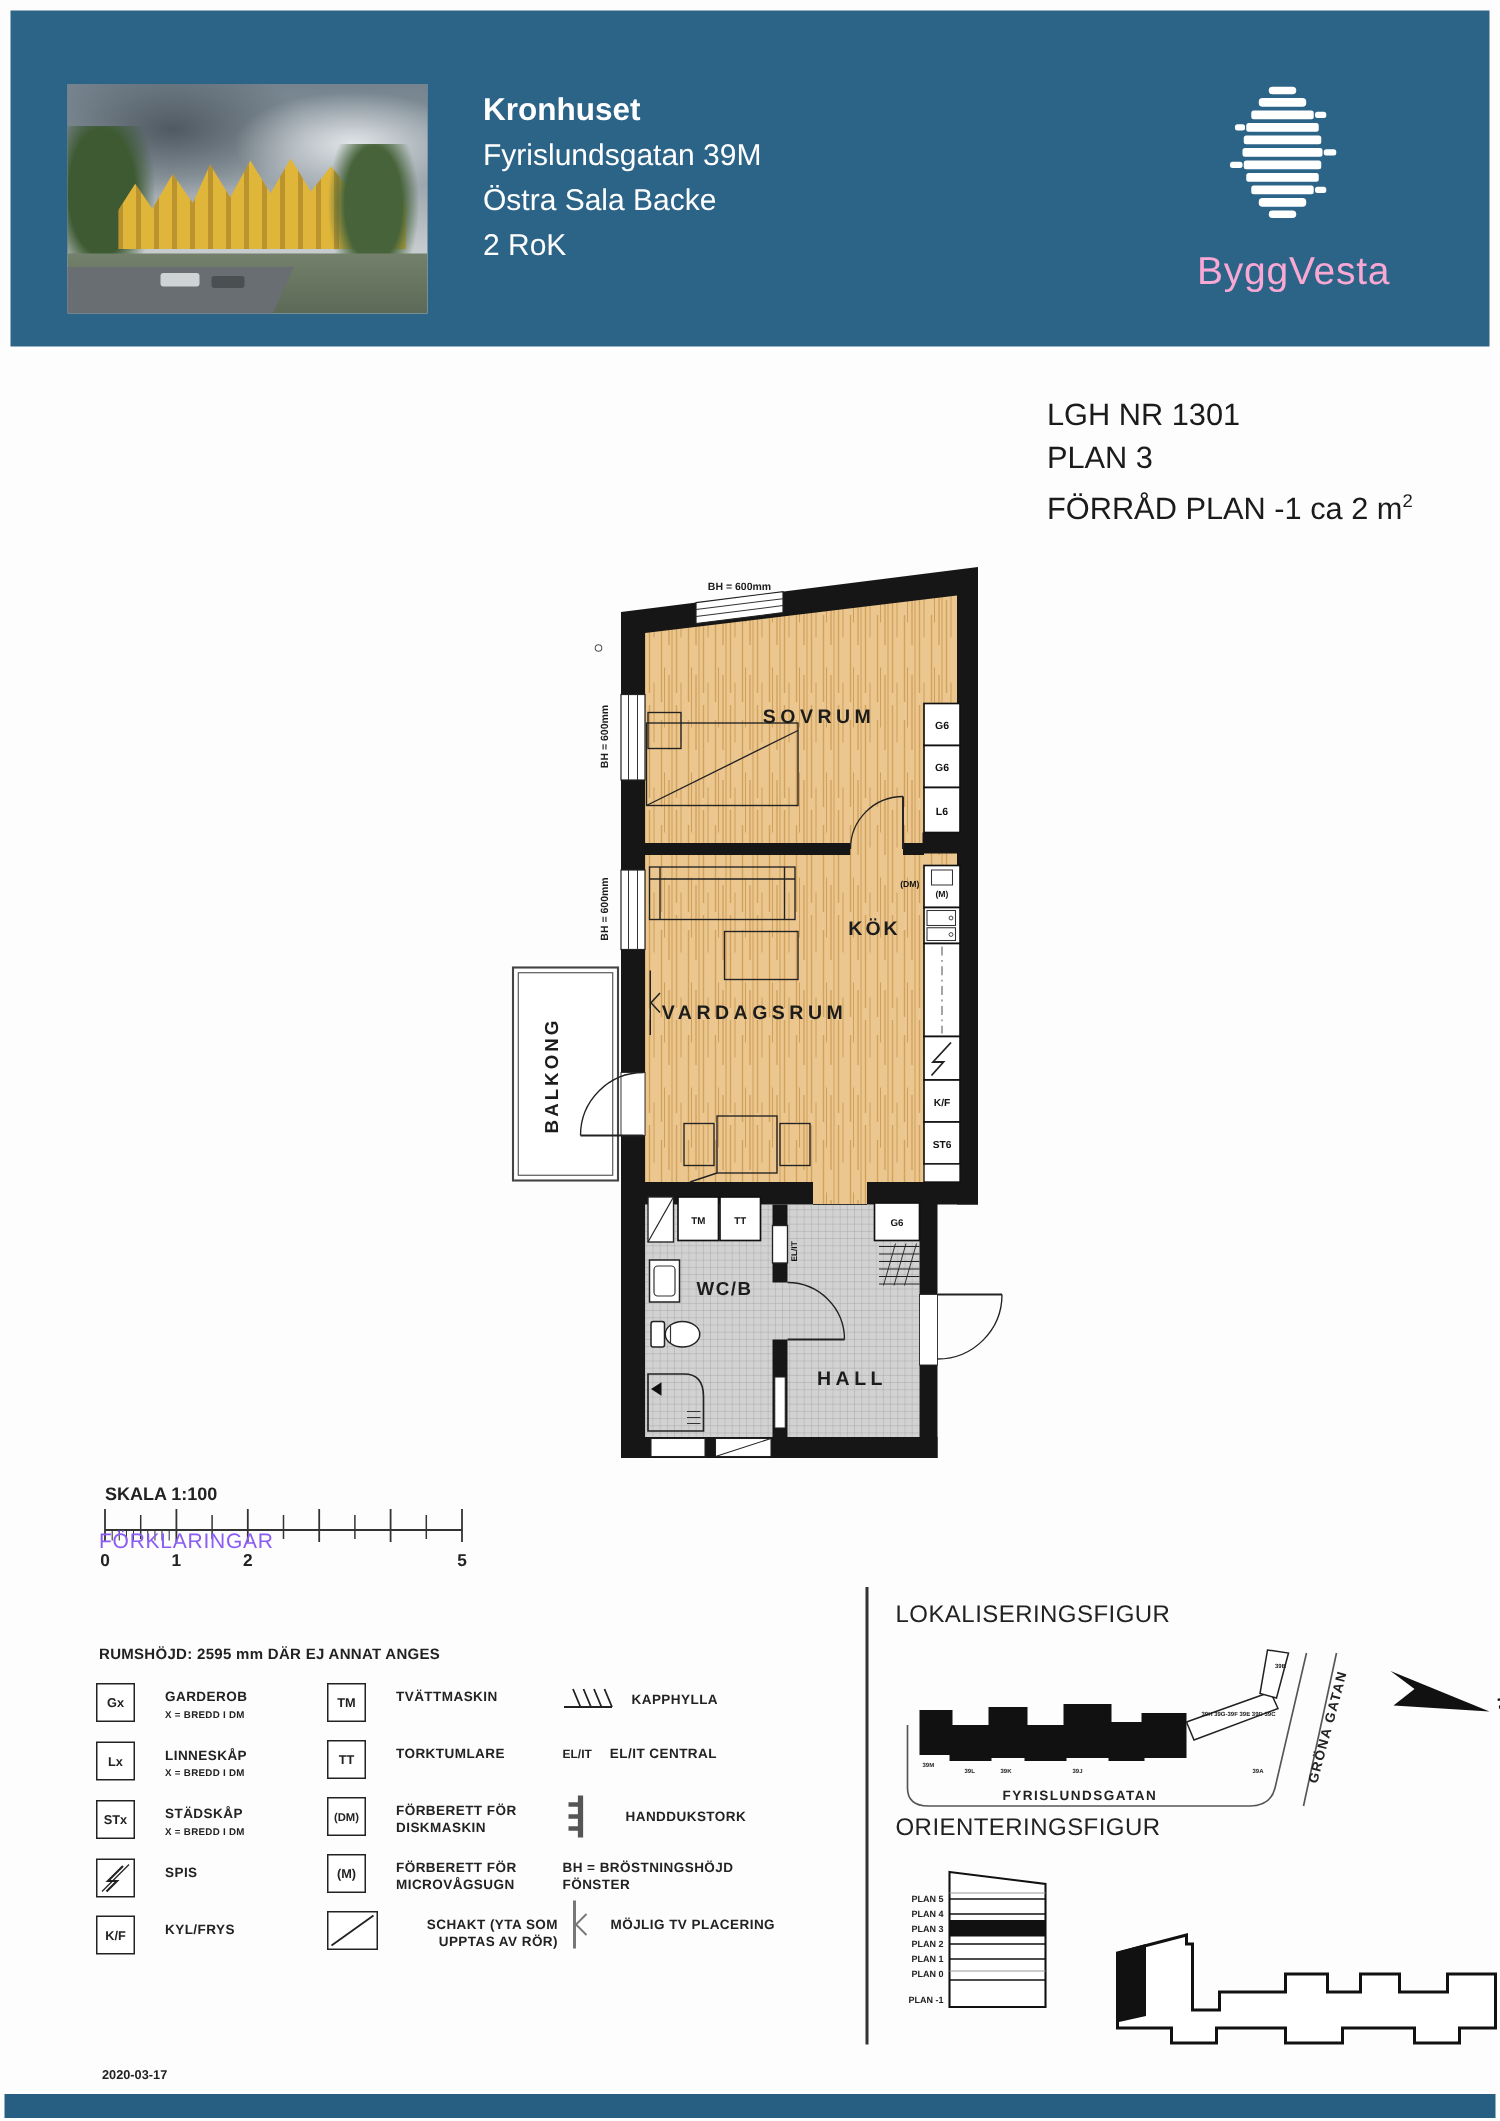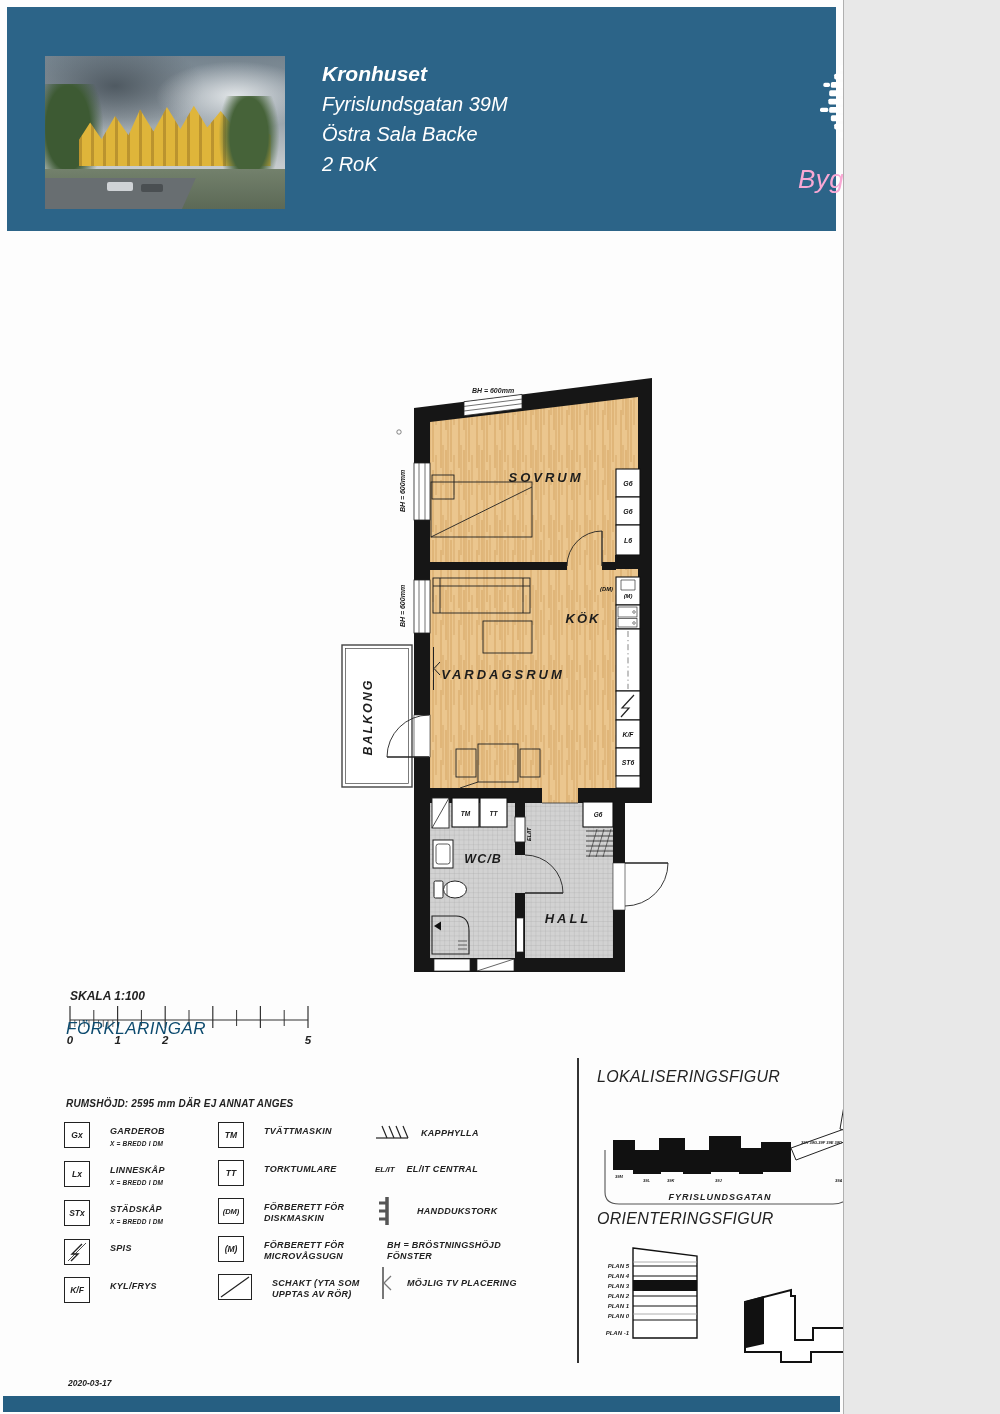--- a/index.html
+++ b/index.html
@@ -1,17 +1,17 @@
 <!DOCTYPE html>
 <html><head>
 <meta charset="utf-8">
 <style>
   html,body{margin:0;padding:0;background:#e8e8e8;}
-  .page{position:relative;width:843px;height:1414px;background:#fdfdfd;outline:1px solid #b0b0b0;
-        font-family:"Liberation Sans",sans-serif;overflow:hidden;font-style:italic;}
+  .page{position:relative;width:1000px;height:1414px;background:#fdfdfd;outline:1px solid #b0b0b0;
+        font-family:"Liberation Sans",sans-serif;overflow:hidden;}
   
   .header{position:absolute;left:7px;top:7px;right:7px;height:224px;background:#2c6488;}
   .photo{position:absolute;left:38px;top:49px;width:240px;height:153px;overflow:hidden;background:#9aa5ad;}
   .photo .sky{position:absolute;inset:0;background:linear-gradient(180deg,#75838e 0%,#97a1a8 40%,#c6cbce 72%,#d8dadb 100%);}
   .photo .cloud1{position:absolute;left:-20px;top:-15px;width:180px;height:90px;background:radial-gradient(ellipse at 50% 50%,rgba(70,80,88,.85),rgba(70,80,88,0) 70%);}
   .photo .cloud2{position:absolute;right:-30px;top:5px;width:160px;height:70px;background:radial-gradient(ellipse at 50% 50%,rgba(235,238,240,.9),rgba(235,238,240,0) 70%);}
   .photo .bldg{position:absolute;left:14%;right:6%;top:30%;height:42%;background:#dfb53a;
     clip-path:polygon(0 100%,0 60%,6% 32%,12% 58%,19% 22%,26% 52%,32% 12%,39% 46%,46% 8%,53% 42%,60% 6%,67% 40%,74% 14%,82% 44%,90% 24%,100% 52%,100% 100%);}
   .photo .bldg .win{position:absolute;inset:0;background:repeating-linear-gradient(90deg,rgba(120,85,25,.35) 0 3px,rgba(0,0,0,0) 3px 12px);}
   .photo .treeL{position:absolute;left:-12px;top:18%;width:70px;height:110px;background:radial-gradient(ellipse at 50% 40%,#3d5a33 0 45%,rgba(61,90,51,0) 72%);}
@@ -26,21 +26,21 @@
   .logo{position:absolute;left:791px;top:45px;width:114px;text-align:center;}
   .logo-name{color:#f9a8d4;font-size:26px;font-weight:500;letter-spacing:.5px;margin-top:8px;}
   
   .apt-info{position:absolute;left:698px;top:262px;font-size:20.5px;line-height:29px;color:#1b1b1b;}
   sup{font-size:60%;}
   
   .plan-wrap{position:absolute;left:330px;top:370px;width:360px;height:620px;}
   
   .scale-wrap{position:absolute;left:58px;top:986px;width:280px;height:64px;}
   
-  .leg-title{position:absolute;left:66px;top:1019px;font-size:17px;color:#0c4a6e;letter-spacing:.5px;}
+  .leg-title{position:absolute;left:66px;top:1019px;font-size:14px;color:#8b5cf6;letter-spacing:.5px;}
   .leg-note{position:absolute;left:66px;top:1098px;font-size:10px;font-weight:bold;color:#222;letter-spacing:.2px;}
   .leg-col{position:absolute;width:160px;}
   .leg-row{display:flex;align-items:flex-start;margin-bottom:12px;min-height:26px;}
   .sym{flex:0 0 26px;width:26px;height:26px;border:1.6px solid #222;display:flex;align-items:center;justify-content:center;
        font-size:8.5px;font-weight:bold;color:#222;box-sizing:border-box;background:#fff;}
   .sym.wide{flex-basis:34px;width:34px;}
   .lab{margin-left:20px;font-size:9px;font-weight:bold;color:#222;letter-spacing:.3px;line-height:11px;padding-top:4px;}
   .lab .sub{display:block;font-size:6.5px;letter-spacing:.2px;margin-top:1px;}
   .col3item{position:absolute;display:flex;align-items:center;}
   .col3item .lab{padding-top:0;}
@@ -100,20 +100,25 @@
           <rect x="35" y="85" width="50" height="7" rx="2"></rect>
             <rect x="86" y="86" width="9" height="5" rx="2"></rect>
           <rect x="41" y="95" width="38" height="7" rx="3"></rect>
           <rect x="49" y="105" width="22" height="6" rx="3"></rect>
         </g>
       </svg>
       <div class="logo-name">ByggVesta</div>
     </div>
   </div>
 
+  <div class="apt-info">
+    <div>LGH NR 1301</div>
+    <div>PLAN 3</div>
+    <div><span>FÖRRÅD PLAN -1 ca 2 m</span><sup>2</sup></div>
+  </div>
 
   <div class="plan-wrap">
   <svg width="360" height="620" viewBox="0 0 360 620">
     <defs>
       <pattern id="wood" width="18" height="70" patternUnits="userSpaceOnUse">
         <rect width="18" height="70" fill="#ebc68e"></rect>
         <path d="M3,0V28 M3,40V70 M8,10V60 M13,0V22 M13,30V70" stroke="#d2a15c" stroke-width="0.9" fill="none"></path>
         <path d="M5,5V45 M10,0V70 M16,15V55" stroke="#c2914b" stroke-width="0.5" fill="none"></path>
       </pattern>
       <pattern id="tile" width="4.8" height="4.8" patternUnits="userSpaceOnUse">
@@ -368,21 +373,21 @@
     <div class="leg-row">
       <div class="sym">(M)</div>
       <div class="lab" style="max-width:95px;"><span>FÖRBERETT FÖR MICROVÅGSUGN</span></div>
     </div>
     <div class="leg-row">
       <div class="sym wide">
         <svg width="30" height="22" viewBox="0 0 30 22">
             <line x1="1" y1="21" x2="29" y2="1" stroke="#222" stroke-width="1.2"></line>
           </svg>
       </div>
-      <div class="lab" style="max-width:100px;"><span>SCHAKT (YTA SOM UPPTAS AV RÖR)</span></div>
+      <div class="lab" style="max-width:100px;text-align:right;"><span>SCHAKT (YTA SOM UPPTAS AV RÖR)</span></div>
     </div>
   </div>
 
   <div class="leg-col" style="left:375px;top:1122px;height:210px;position:absolute;">
     <div class="col3item" style="left:0;top:2px;">
       <svg width="34" height="18" viewBox="0 0 34 18">
         <line x1="1" y1="14" x2="33" y2="14" stroke="#222" stroke-width="1.2"></line>
         <path d="M7,2 L12,14 M14,2 L19,14 M21,2 L26,14 M28,2 L33,14" stroke="#222" stroke-width="1.2" fill="none"></path>
       </svg>
       <div class="lab" style="margin-left:12px;"><span>KAPPHYLLA</span></div>
@@ -392,21 +397,21 @@
       <div class="lab" style="margin-left:12px;"><span>EL/IT CENTRAL</span></div>
     </div>
     <div class="col3item" style="left:0;top:74px;">
       <svg width="18" height="30" viewBox="0 0 18 30">
         <path d="M12,1 V29" stroke="#555" stroke-width="3.5"></path>
         <path d="M12,7 H4 M12,15 H4 M12,23 H4" stroke="#555" stroke-width="3"></path>
       </svg>
       <div class="lab" style="margin-left:24px;"><span>HANDDUKSTORK</span></div>
     </div>
     <div class="col3item" style="left:0;top:118px;">
-      <div class="lab" style="margin-left:12px;"><span>BH = BRÖSTNINGSHÖJD FÖNSTER</span></div>
+      <div class="lab" style="margin-left:0;"><span>BH = BRÖSTNINGSHÖJD FÖNSTER</span></div>
     </div>
     <div class="col3item" style="left:4px;top:144px;">
       <svg width="16" height="34" viewBox="0 0 16 34">
         <line x1="4" y1="1" x2="4" y2="33" stroke="#777" stroke-width="2"></line>
         <path d="M12,10 L5,17 L12,24" fill="none" stroke="#777" stroke-width="1.3"></path>
       </svg>
       <div class="lab" style="margin-left:12px;"><span>MÖJLIG TV PLACERING</span></div>
     </div>
   </div>
 

